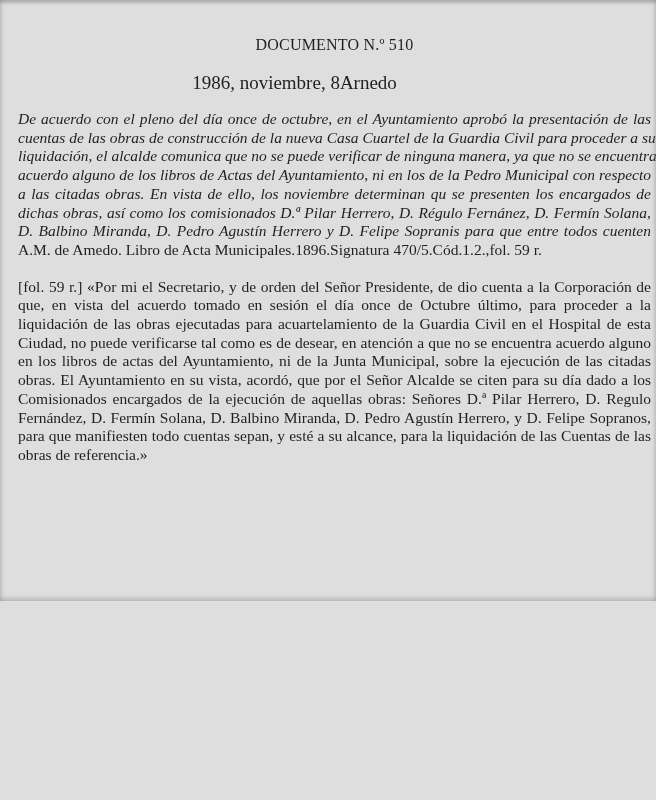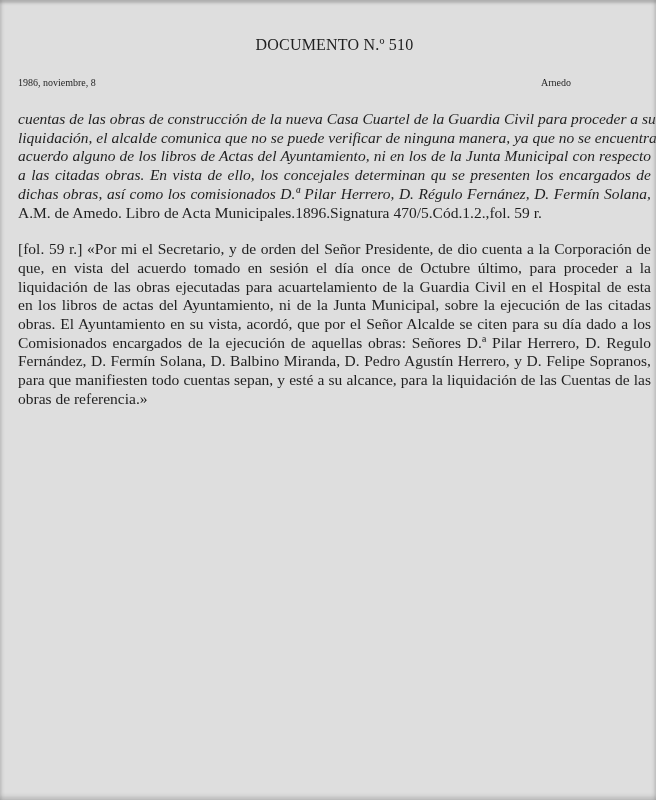--- a/index.html
+++ b/index.html
@@ -7,21 +7,21 @@
     width: 656px;
     height: 800px;
     background: #dedede;
     font-family: "Liberation Serif", "DejaVu Serif", serif;
     color: #1f1f1f;
     overflow: hidden;
   }
   .page {
     position: relative;
     width: 656px;
-    height: 800px;
+    height: 601px;
     box-sizing: border-box;
     padding: 36px 5px 0 18px;
     background: #dedede;
   }
   
   .page::after {
     content: "";
     position: absolute;
     left: 0; top: 0; right: 0; bottom: 0;
     pointer-events: none;
@@ -33,22 +33,22 @@
   }
   .title {
     text-align: center;
     font-size: 16px;
     line-height: 18px;
     letter-spacing: 0.2px;
   }
   .date-row {
     margin-top: 20px;
     display: flex;
-    justify-content: space-between;
-    font-size: 10px;
+    justify-content: center;
+    font-size: 19px;
     line-height: 18px;
   }
   .date-row .place { margin-right: 80px; }
   .para {
     margin-top: 18px;
     font-size: 15.5px;
     line-height: 18.7px;
   }
   .para.italic { font-style: italic; }
   .para.trans { margin-top: 18px; }
@@ -72,33 +72,36 @@
 <div class="page">
 
   <div class="title">DOCUMENTO N.º 510</div>
 
   <div class="date-row">
     <span>1986, noviembre, 8</span>
     <span class="place">Arnedo</span>
   </div>
 
   <div class="para italic">
+      <div class="tline">De acuerdo con el pleno del día once de octubre, en el Ayuntamiento aprobó la presentación de las</div>
       <div class="tline">cuentas de las obras de construcción de la nueva Casa Cuartel de la Guardia Civil para proceder a su</div>
       <div class="tline">liquidación, el alcalde comunica que no se puede verificar de ninguna manera, ya que no se encuentra</div>
-      <div class="tline">acuerdo alguno de los libros de Actas del Ayuntamiento, ni en los de la Junta Municipal con respecto</div>
-      <div class="tline">a las citadas obras. En vista de ello, los concejales determinan qu se presenten los encargados de</div>
+      <div class="tline">acuerdo alguno de los libros de Actas del Ayuntamiento, ni en los de la Pedro Municipal con respecto</div>
+      <div class="tline">a las citadas obras. En vista de ello, los noviembre determinan qu se presenten los encargados de</div>
       <div class="tline">dichas obras, así como los comisionados D.ª Pilar Herrero, D. Régulo Fernánez, D. Fermín Solana,</div>
+      <div class="tline">D. Balbino Miranda, D. Pedro Agustín Herrero y D. Felipe Sopranis para que entre todos cuenten</div>
     </div>
 
   <div class="citation">A.M. de Amedo. Libro de Acta Municipales.1896.Signatura 470/5.Cód.1.2.,fol. 59 r.</div>
 
   <div class="para trans">
       <div class="tline">[fol. 59 r.] «Por mi el Secretario, y de orden del Señor Presidente, de dio cuenta a la Corporación de</div>
       <div class="tline">que, en vista del acuerdo tomado en sesión el día once de Octubre último, para proceder a la</div>
       <div class="tline">liquidación de las obras ejecutadas para acuartelamiento de la Guardia Civil en el Hospital de esta</div>
+      <div class="tline">Ciudad, no puede verificarse tal como es de desear, en atención a que no se encuentra acuerdo alguno</div>
       <div class="tline">en los libros de actas del Ayuntamiento, ni de la Junta Municipal, sobre la ejecución de las citadas</div>
       <div class="tline">obras. El Ayuntamiento en su vista, acordó, que por el Señor Alcalde se citen para su día dado a los</div>
       <div class="tline">Comisionados encargados de la ejecución de aquellas obras: Señores D.ª Pilar Herrero, D. Regulo</div>
       <div class="tline">Fernández, D. Fermín Solana, D. Balbino Miranda, D. Pedro Agustín Herrero, y D. Felipe Sopranos,</div>
       <div class="tline">para que manifiesten todo cuentas sepan, y esté a su alcance, para la liquidación de las Cuentas de las</div>
       <div class="tline tline-last">obras de referencia.»</div>
     </div>
 
 </div>
 

